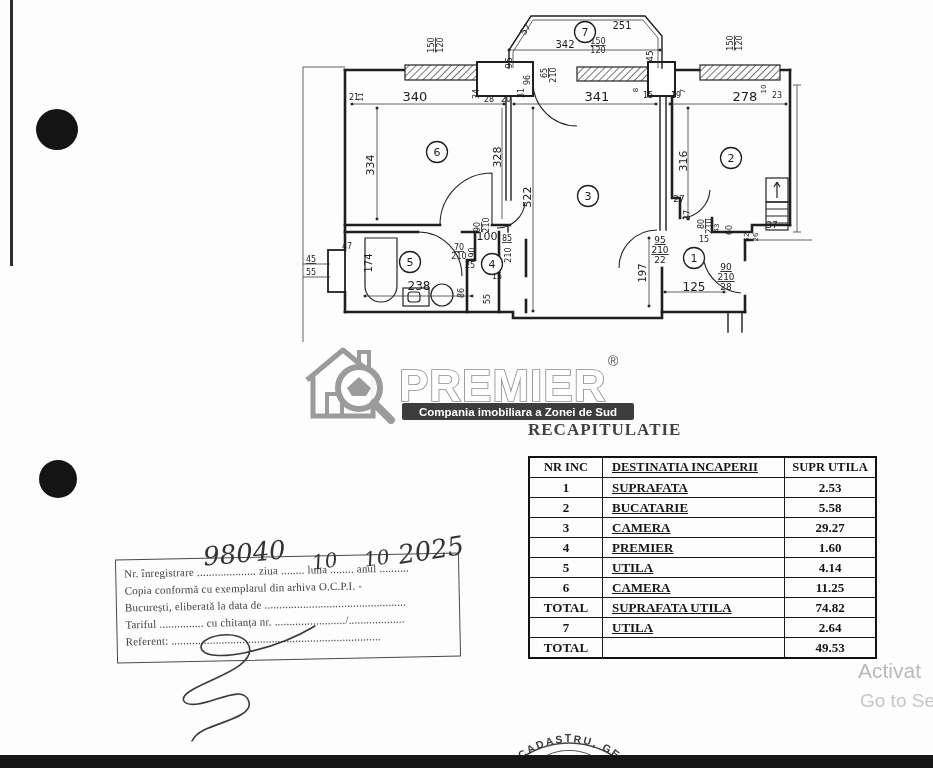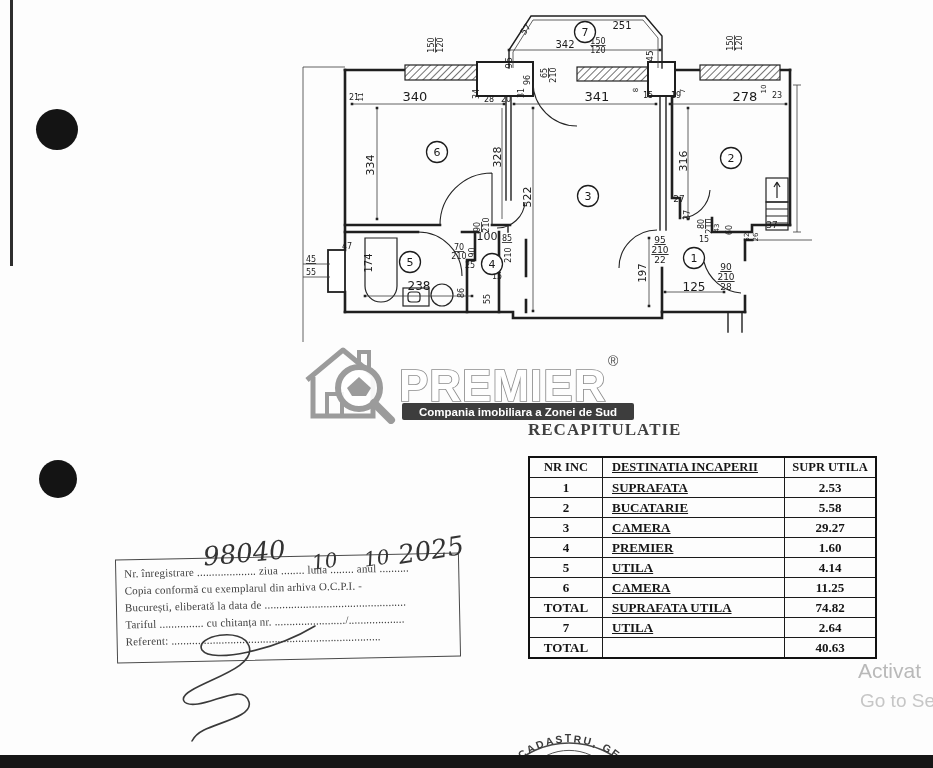--- a/index.html
+++ b/index.html
@@ -297,21 +297,21 @@
         <td class="c2">74.82</td>
       </tr>
       <tr>
         <td class="c0">7</td>
         <td class="c1">UTILA</td>
         <td class="c2">2.64</td>
       </tr>
       <tr>
         <td class="c0">TOTAL</td>
         <td class="c1"></td>
-        <td class="c2">40.63</td>
+        <td class="c2">49.53</td>
       </tr>
     </tbody>
 </table>
 
 <div class="abs" id="stamp">
   <div id="stamp-lines">
       <div class="stamp-line">Nr. înregistrare .................... ziua ........ luna ........ anul ..........</div>
       <div class="stamp-line">Copia conformă cu exemplarul din arhiva O.C.P.I. -</div>
       <div class="stamp-line">București, eliberată la data de ................................................</div>
       <div class="stamp-line">Tariful ............... cu chitanța nr. ......................../...................</div>

